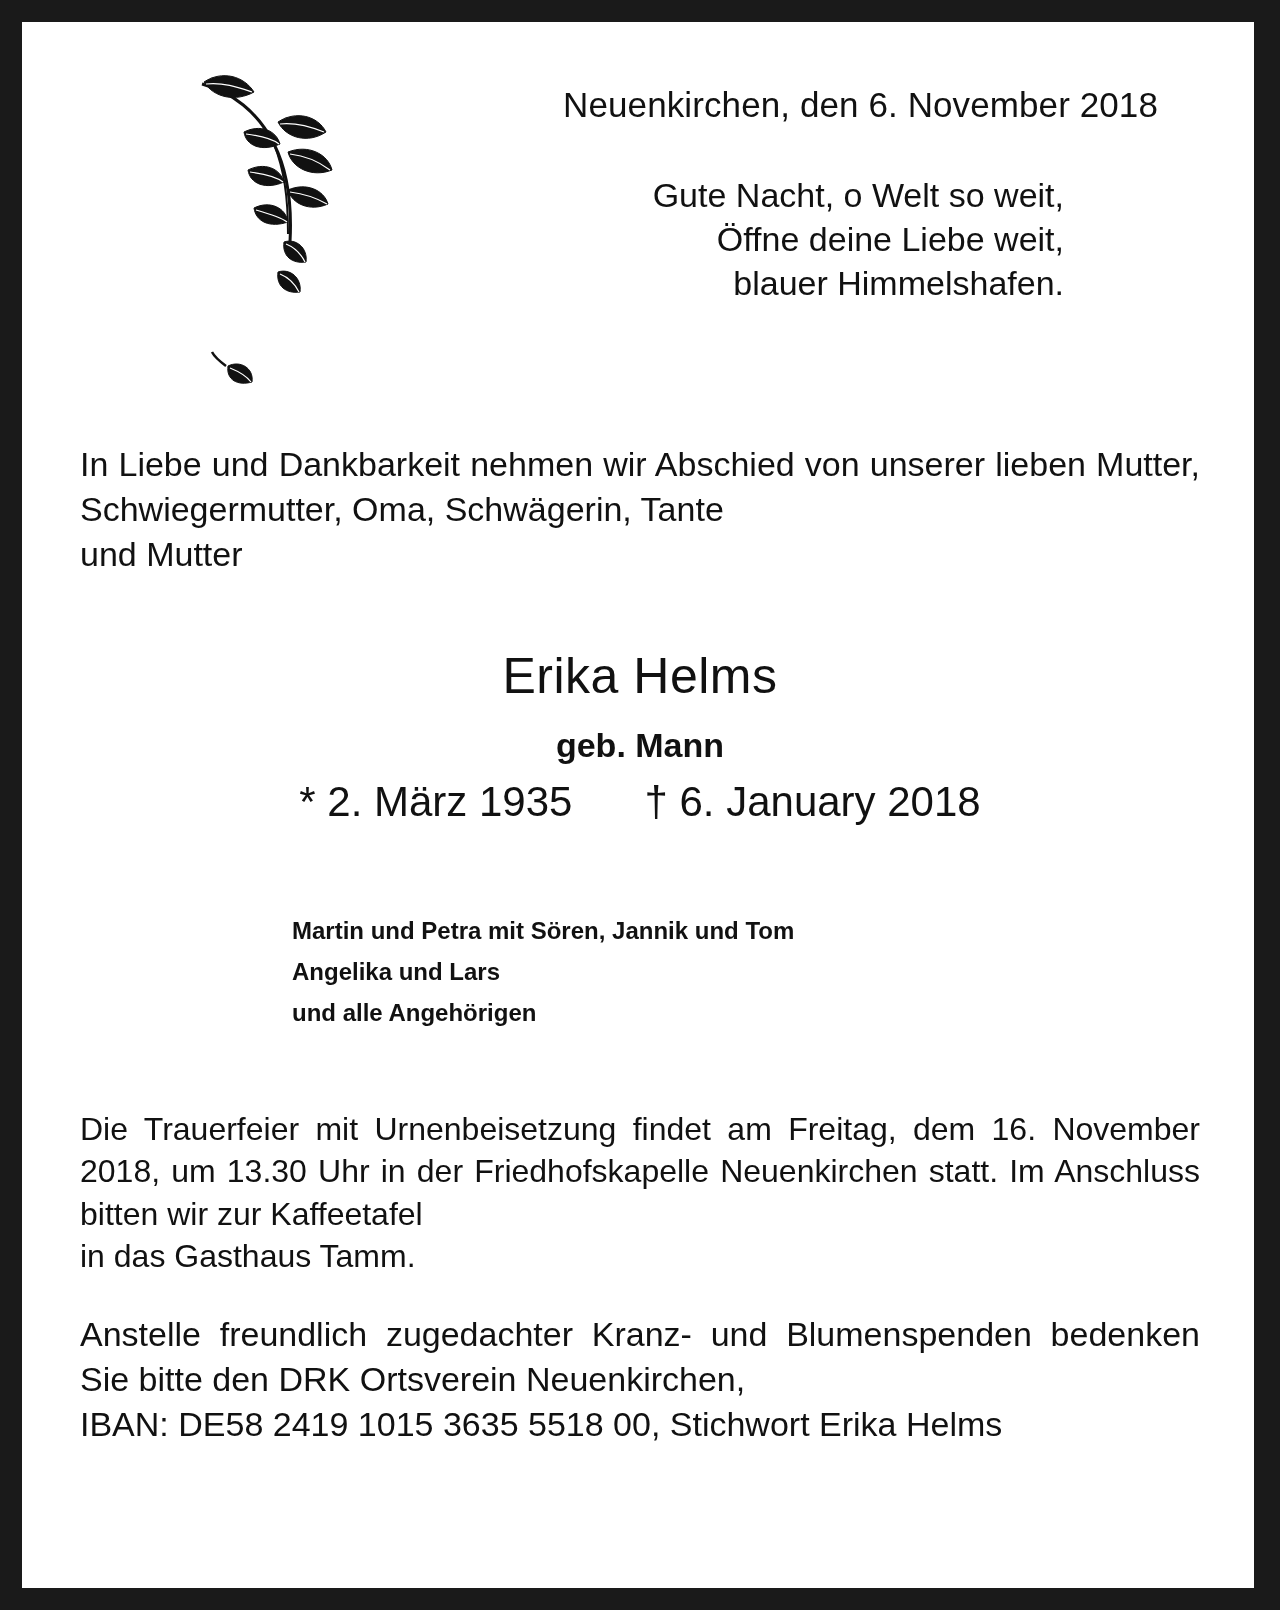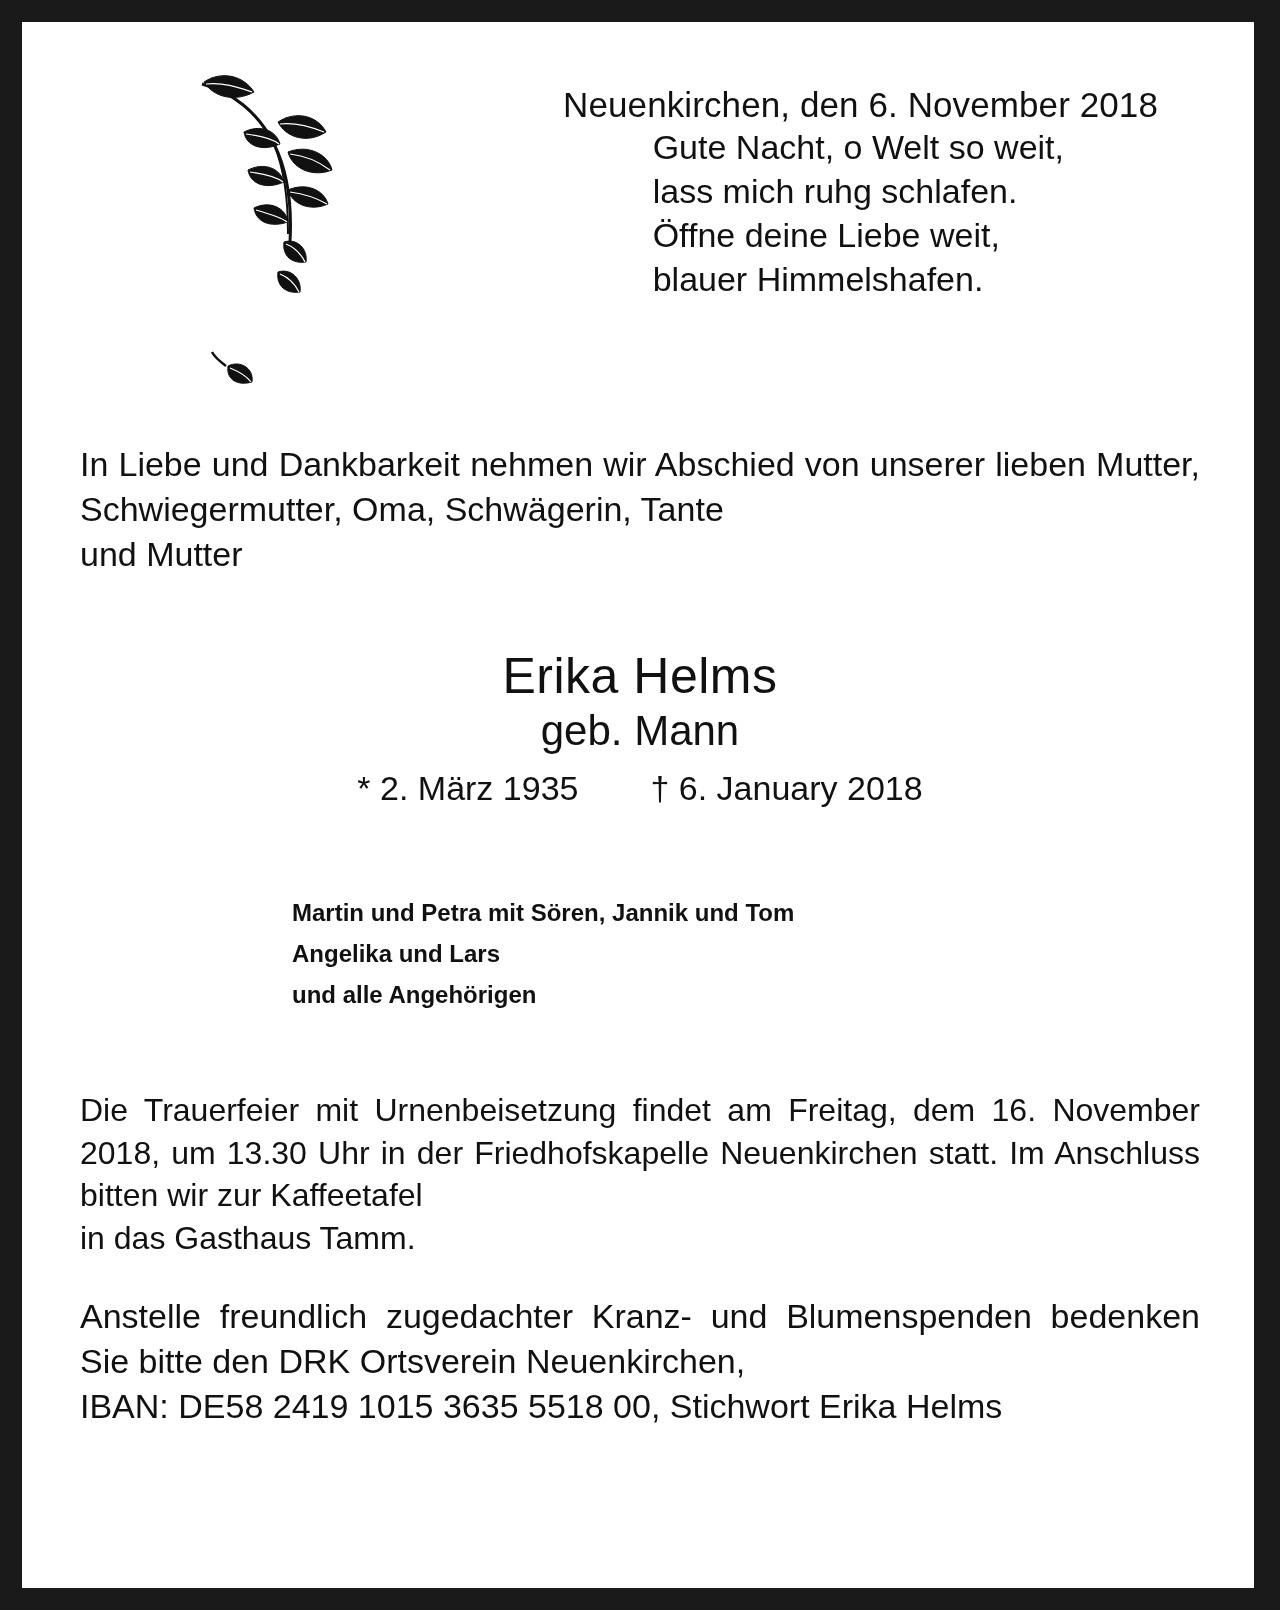--- a/index.html
+++ b/index.html
@@ -49,22 +49,23 @@
   .place-date {
     text-align: right;
     font-size: 35px;
     letter-spacing: 0.1px;
     padding-right: 42px;
     padding-top: 30px;
     line-height: 1.1;
   }
 
   .verse {
+    margin-top: 48px;
     padding-right: 72px;
-    text-align: left;
+    text-align: right;
     font-size: 34px;
     line-height: 1.30;
   }
   .verse-wrap {
     display: inline-block;
     text-align: left;
   }
   .verse-line { white-space: nowrap; }
   .verse-holder {
     text-align: right;
@@ -86,27 +87,28 @@
     margin-top: 72px;
     text-align: center;
   }
   .deceased-name {
     font-size: 50px;
     font-weight: normal;
     letter-spacing: 0.5px;
     line-height: 1.05;
   }
   .maiden-name {
-    margin-top: 4px;
-    font-size: 42px;
+    margin-top: 23px;
+    font-size: 34px;
     line-height: 1.2;
+    font-weight: bold;
   }
   .dates-row {
     margin-top: 12px;
-    font-size: 34px;
+    font-size: 42px;
     display: flex;
     justify-content: center;
     gap: 72px;
   }
 
   
   .mourners {
     margin-top: 84px;
     padding-left: 212px;
     font-size: 24px;
@@ -177,21 +179,20 @@
           </g>
         </svg>
       </div>
 
       <div class="place-date">Neuenkirchen, den 6. November 2018</div>
 
       <div class="verse-holder">
         <div class="verse-wrap">
           <div class="verse">
             <div class="verse-line">Gute Nacht, o Welt so weit,</div>
-            <div class="verse-line">lass mich ruhg schlafen.</div>
             <div class="verse-line">Öffne deine Liebe weit,</div>
             <div class="verse-line">blauer Himmelshafen.</div>
           </div>
         </div>
       </div>
     </div>
 
     <div class="intro">
       <span>In Liebe und Dankbarkeit nehmen wir Abschied von unserer lieben Mutter, Schwiegermutter, Oma, Schwägerin, Tante</span>
       <span class="lastline">und Mutter</span>

